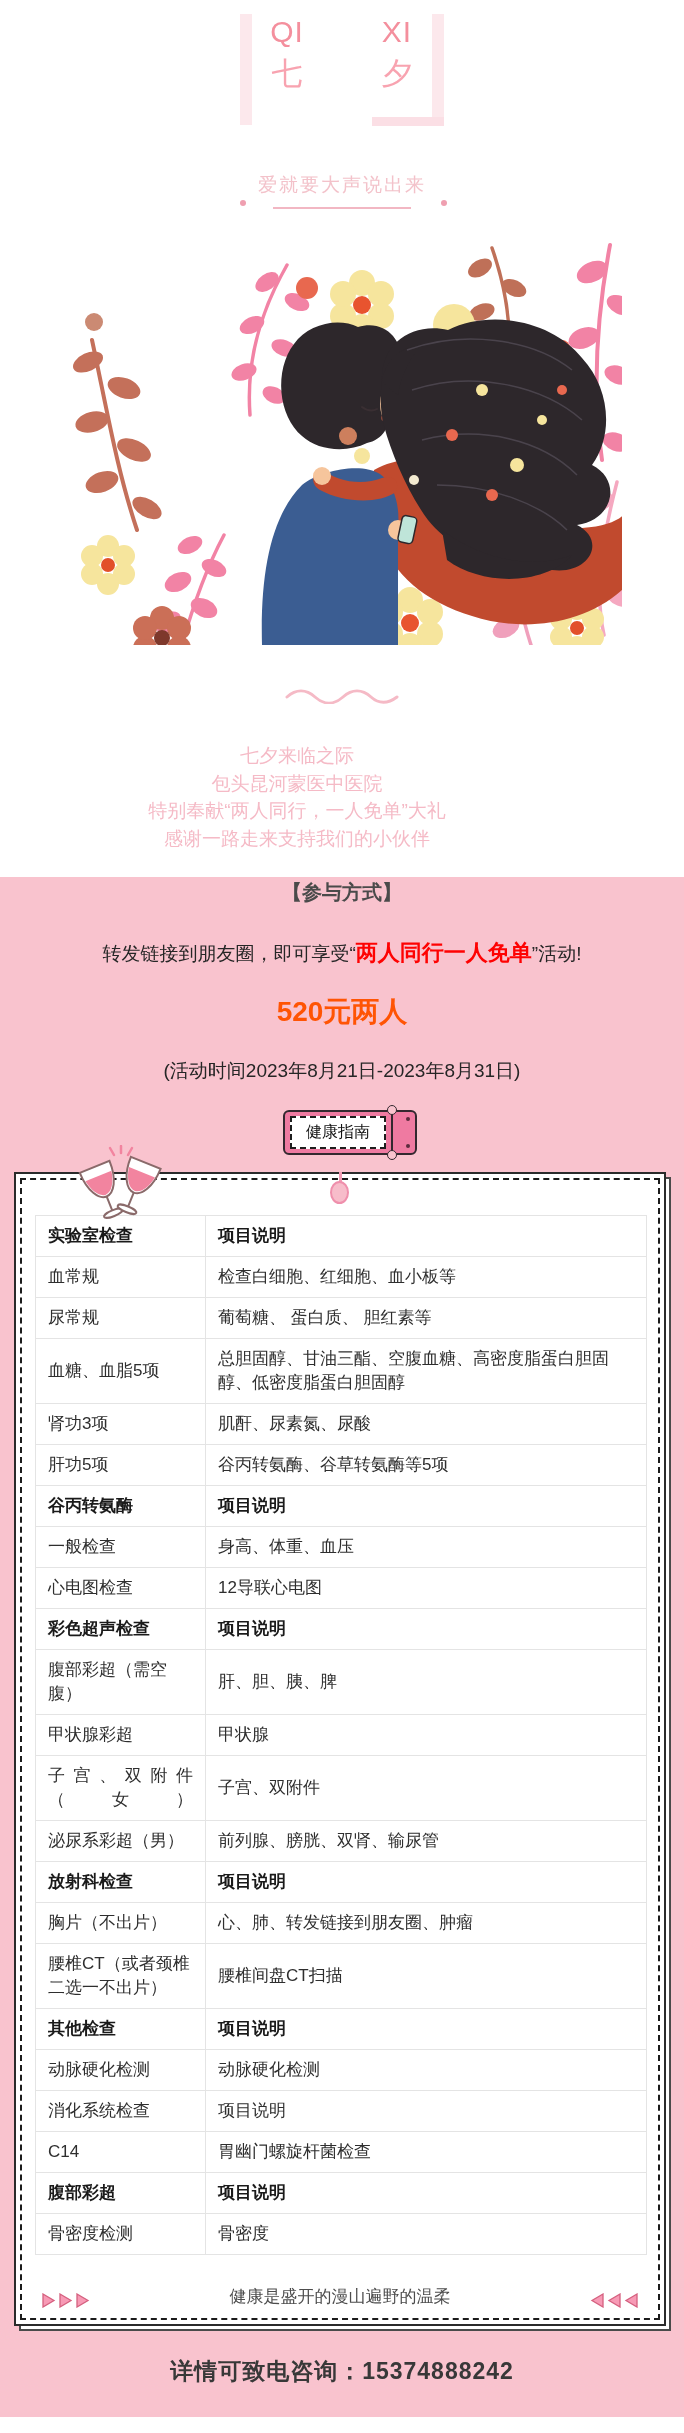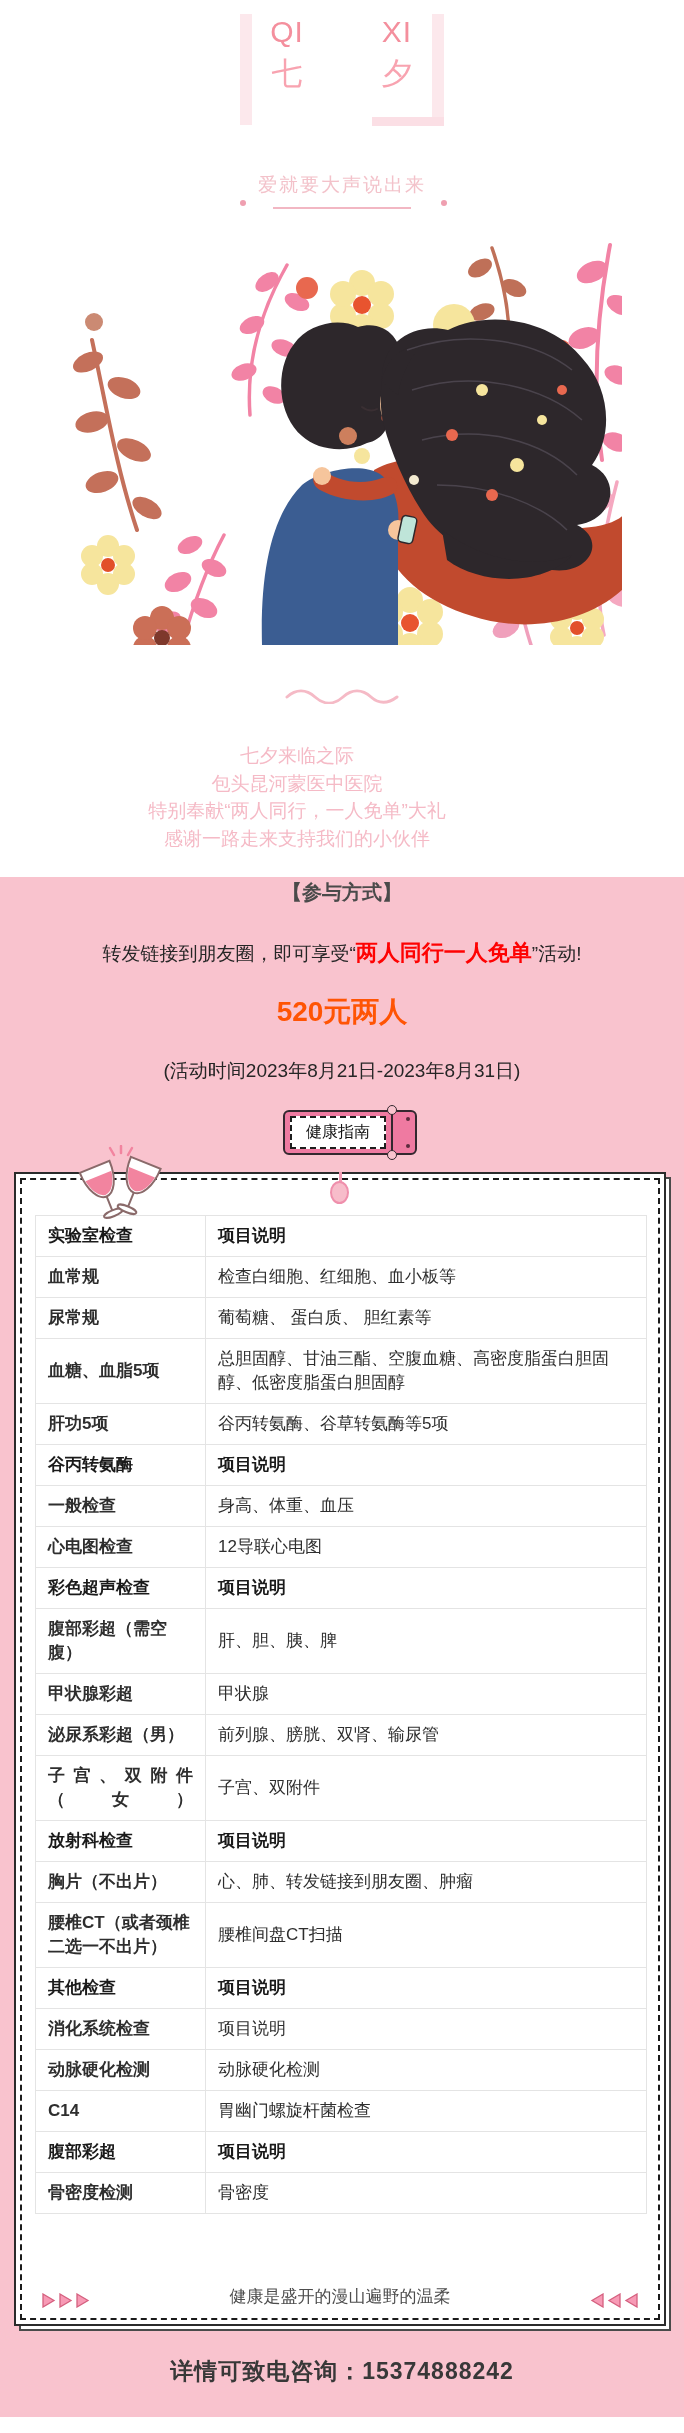--- a/index.html
+++ b/index.html
@@ -57,21 +57,21 @@
   .ornament{position:absolute;top:-2px;left:50%;transform:translateX(-50%);width:20px;text-align:center;}
   .ornament .stem{width:3px;height:11px;background:#f29ab3;margin:0 auto;}
   .ornament .bulb{width:19px;height:23px;border-radius:50%;background:#f7bcca;
                   border:2px solid #ef8fac;box-sizing:border-box;margin-top:-2px;}
   .glasses{position:absolute;top:268px;left:64px;z-index:5;}
   
   table.exam{border-collapse:collapse;margin:41px 0 0 19px;width:612px;table-layout:fixed;
              background:#fff;padding-left:31px;}
   table.exam td{border:1px solid #e4e4e4;padding:8px 12px;font-size:17px;line-height:24px;
                 color:#2e2e2e;vertical-align:middle;word-break:break-all;}
-  table.exam td.c1{width:145px;font-weight:bold;}
+  table.exam td.c1{width:145px;}
   table.exam tr.header td{font-weight:bold;color:#1a1a1a;}
   table.exam td.justify{text-align:justify;text-align-last:justify;}
   
   .quote-row{position:absolute;left:26px;right:26px;bottom:16px;display:flex;
              align-items:flex-end;justify-content:space-between;}
   .quote-text{flex:1;text-align:center;font-size:17px;color:#4d4d4d;}
   
   .phone-band{position:absolute;top:1449px;left:0;width:684px;height:91px;display:flex;
               align-items:center;justify-content:center;}
   .phone{font-size:23px;font-weight:bold;color:#383838;letter-spacing:1px;}
@@ -347,20 +347,24 @@
             </tr>
             <tr class="item">
               <td class="c1">尿常规</td>
               <td class="c2">葡萄糖、 蛋白质、 胆红素等</td>
             </tr>
             <tr class="item">
               <td class="c1">血糖、血脂5项</td>
               <td class="c2">总胆固醇、甘油三酯、空腹血糖、高密度脂蛋白胆固醇、低密度脂蛋白胆固醇</td>
             </tr>
             <tr class="item">
+              <td class="c1">肾功3项</td>
+              <td class="c2">肌酐、尿素氮、尿酸</td>
+            </tr>
+            <tr class="item">
               <td class="c1">肝功5项</td>
               <td class="c2">谷丙转氨酶、谷草转氨酶等5项</td>
             </tr>
             <tr class="header">
               <td class="c1">谷丙转氨酶</td>
               <td class="c2">项目说明</td>
             </tr>
             <tr class="item">
               <td class="c1">一般检查</td>
               <td class="c2">身高、体重、血压</td>
@@ -375,50 +379,50 @@
             </tr>
             <tr class="item">
               <td class="c1">腹部彩超（需空腹）</td>
               <td class="c2">肝、胆、胰、脾</td>
             </tr>
             <tr class="item">
               <td class="c1">甲状腺彩超</td>
               <td class="c2">甲状腺</td>
             </tr>
             <tr class="item">
+              <td class="c1 justify">子宫、双附件（女）</td>
+              <td class="c2">子宫、双附件</td>
+            </tr>
+            <tr class="item">
               <td class="c1">泌尿系彩超（男）</td>
               <td class="c2">前列腺、膀胱、双肾、输尿管</td>
             </tr>
-            <tr class="item">
-              <td class="c1 justify">子宫、双附件（女）</td>
-              <td class="c2">子宫、双附件</td>
-            </tr>
             <tr class="header">
               <td class="c1">放射科检查</td>
               <td class="c2">项目说明</td>
             </tr>
             <tr class="item">
               <td class="c1">胸片（不出片）</td>
               <td class="c2">心、肺、转发链接到朋友圈、肿瘤</td>
             </tr>
             <tr class="item">
               <td class="c1">腰椎CT（或者颈椎二选一不出片）</td>
               <td class="c2">腰椎间盘CT扫描</td>
             </tr>
             <tr class="header">
               <td class="c1">其他检查</td>
               <td class="c2">项目说明</td>
             </tr>
             <tr class="item">
-              <td class="c1">消化系统检查</td>
-              <td class="c2">项目说明</td>
-            </tr>
-            <tr class="item">
               <td class="c1">动脉硬化检测</td>
               <td class="c2">动脉硬化检测</td>
+            </tr>
+            <tr class="item">
+              <td class="c1">消化系统检查</td>
+              <td class="c2">项目说明</td>
             </tr>
             <tr class="item">
               <td class="c1">C14</td>
               <td class="c2">胃幽门螺旋杆菌检查</td>
             </tr>
             <tr class="header">
               <td class="c1">腹部彩超</td>
               <td class="c2">项目说明</td>
             </tr>
             <tr class="item">

